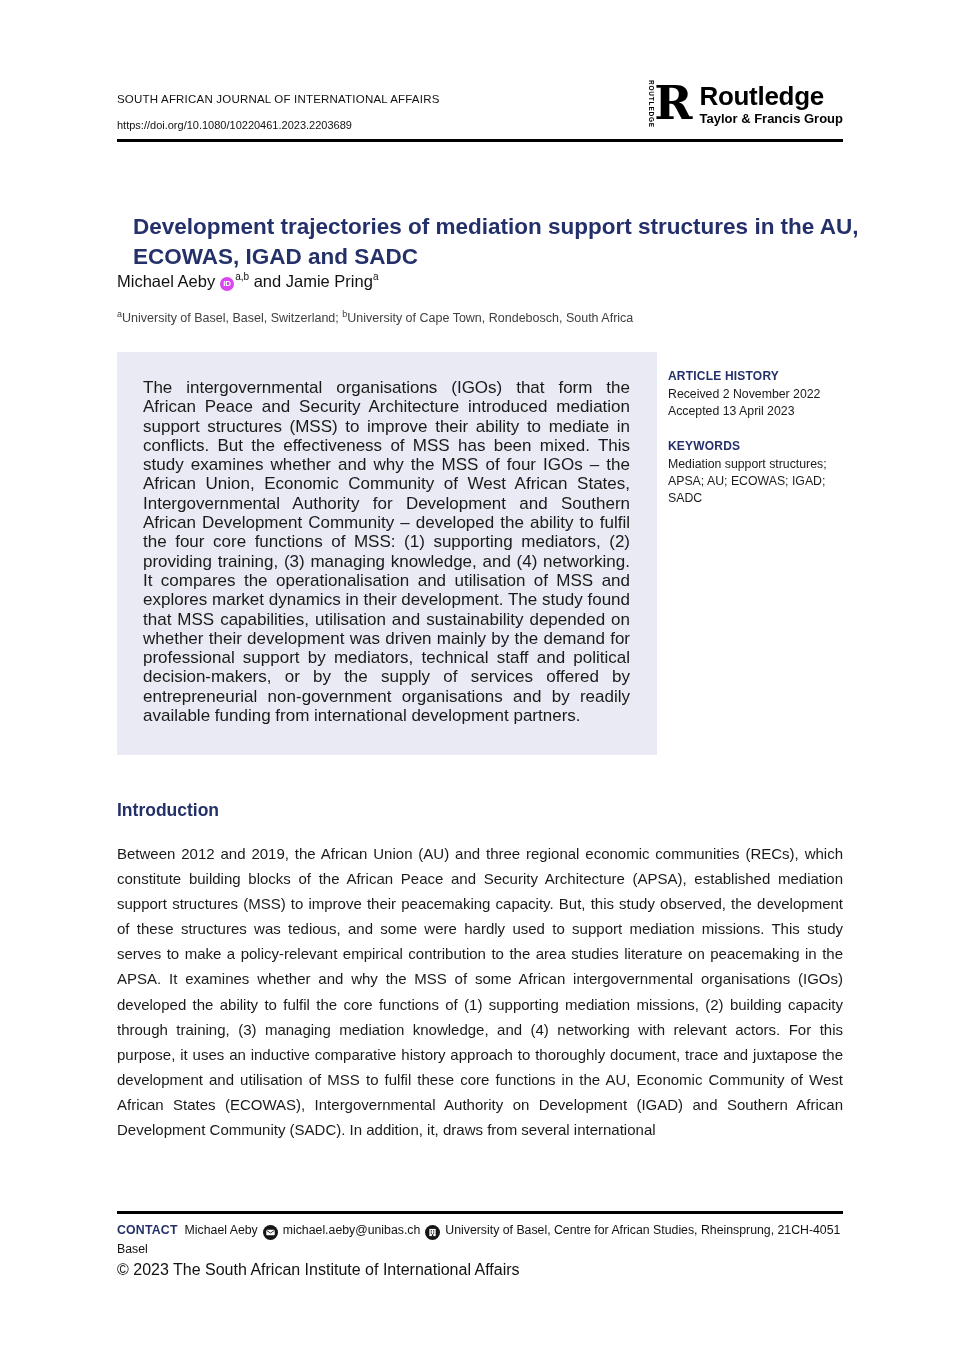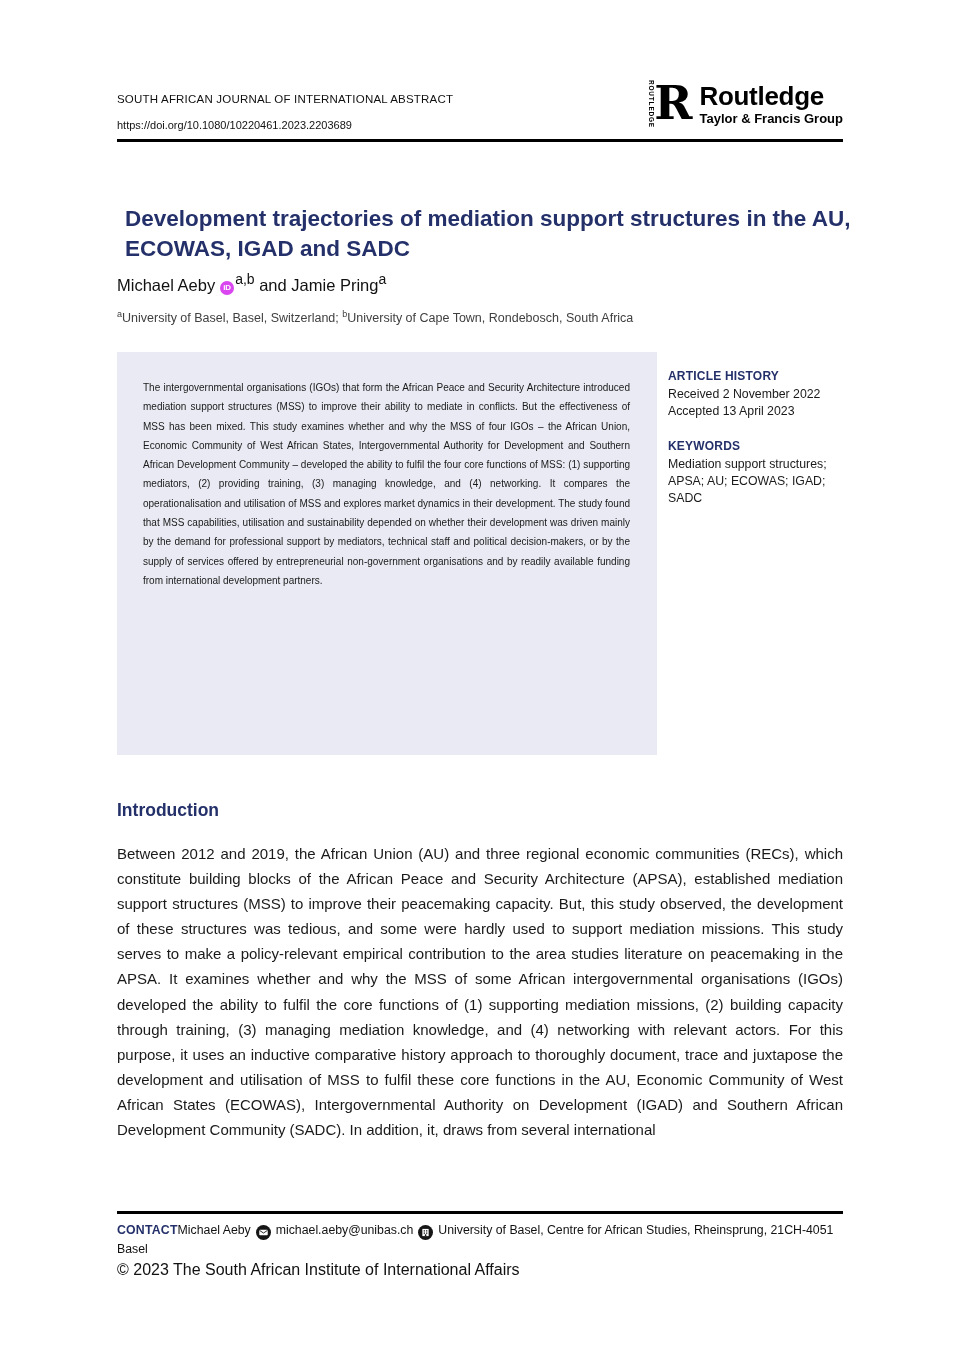--- a/index.html
+++ b/index.html
@@ -16,70 +16,70 @@
   .logo { position:absolute; top:80px; right:117px; display:flex; align-items:center; gap:7px; }
   .logo-mark { display:flex; align-items:center; }
   .logo-vertical { writing-mode:vertical-rl; font-size:6.5px; font-weight:bold; letter-spacing:0.8px; color:#000; line-height:1; }
   .logo-r { font-size:46px; font-weight:800; color:#000; line-height:0.85; font-family:"DejaVu Serif", serif; }
   .logo-name { font-size:26px; font-weight:700; color:#000; line-height:1; letter-spacing:-0.3px; }
   .logo-tagline { font-size:13px; font-weight:700; color:#000; margin-top:2px; }
 
   
   .title { position:absolute; left:117px; top:196px; width:726px; font-size:22.5px; font-weight:700; color:#243069; line-height:30px; }
   .authors { position:absolute; left:117px; top:271px; width:726px; font-size:16.5px; color:#111; }
-  .authors sup { font-size:14px; }
+  .authors sup { font-size:10px; }
   .orcid-icon { display:inline-block; width:14px; height:14px; background:#d946ef; color:#fff; border-radius:50%; font-size:8px; font-weight:700; text-align:center; line-height:14px; vertical-align:1px; margin:0 1px 0 5px; }
   .affiliations { position:absolute; left:117px; top:309px; width:726px; font-size:12.5px; color:#404040; }
   .affiliations sup { font-size:9px; }
 
   
   .abstract-box { position:absolute; left:117px; top:352px; width:540px; height:403px; background:#e9eaf3; box-sizing:border-box; padding:21px 27px 0 26px; }
   .abstract-heading { font-size:12px; font-weight:700; color:#243069; letter-spacing:0.3px; }
-  .abstract-text { margin-top:5px; font-size:10px; line-height:19.3px; text-align:justify; color:#1a1a1a; }
+  .abstract-text { margin-top:5px; font-size:17px; line-height:19.3px; text-align:justify; color:#1a1a1a; }
 
   .side-col { position:absolute; left:668px; top:369px; width:180px; }
   .side-heading { font-size:12px; font-weight:700; color:#243069; letter-spacing:0.2px; }
   .side-text { font-size:12.3px; line-height:17px; color:#1a1a1a; margin-top:3px; }
   .keywords-block { margin-top:19px; }
 
   
   .intro-heading { position:absolute; left:117px; top:800px; font-size:17.5px; font-weight:700; color:#243069; }
   .intro-para { position:absolute; left:117px; top:841px; width:726px; font-size:15px; line-height:25.1px; text-align:justify; color:#1a1a1a; }
 
   
   .footer-rule { position:absolute; left:117px; top:1211px; width:726px; height:3px; background:#000; }
   .contact { position:absolute; left:117px; top:1221px; width:726px; font-size:12.3px; line-height:18px; color:#111; }
-  .contact-label { font-weight:700; color:#243069; letter-spacing:0.2px; }
+  .contact-label { font-weight:700; color:#243069; margin-right:7px; letter-spacing:0.2px; }
   .icon-circle { display:inline-flex; width:15px; height:15px; border-radius:50%; background:#161616; align-items:center; justify-content:center; vertical-align:-3px; margin:0 5px; }
   .copyright { position:absolute; left:117px; top:1261px; width:726px; font-size:16px; color:#111; }
 </style>
 </head>
 <body>
 
 <div class="page">
 
   <div class="header">
-    <div class="journal-name">SOUTH AFRICAN JOURNAL OF INTERNATIONAL ABSTRACT</div>
+    <div class="journal-name">SOUTH AFRICAN JOURNAL OF INTERNATIONAL AFFAIRS</div>
     <div class="doi">https://doi.org/10.1080/10220461.2023.2203689</div>
   </div>
 
   <div class="logo">
     <div class="logo-mark">
       <span class="logo-vertical">ROUTLEDGE</span>
       <span class="logo-r">R</span>
     </div>
     <div class="logo-text">
       <div class="logo-name">Routledge</div>
       <div class="logo-tagline">Taylor &amp; Francis Group</div>
     </div>
   </div>
 
   <div class="header-rule"></div>
 
-  <h1 class="title" style="margin:8px;">Development trajectories of mediation support structures in the AU, ECOWAS, IGAD and SADC</h1>
+  <h1 class="title" style="margin:16px;">Development trajectories of mediation support structures in the AU, ECOWAS, IGAD and SADC</h1>
 
   <div class="authors">
     <span>Michael Aeby</span><span class="orcid-icon">iD</span><sup>a,b</sup><span> and </span><span>Jamie Pring</span><sup>a</sup>
   </div>
 
   <div class="affiliations">
     <sup>a</sup><span>University of Basel, Basel, Switzerland; </span><sup>b</sup><span>University of Cape Town, Rondebosch, South Africa</span>
   </div>
 
   <div class="abstract-box">

